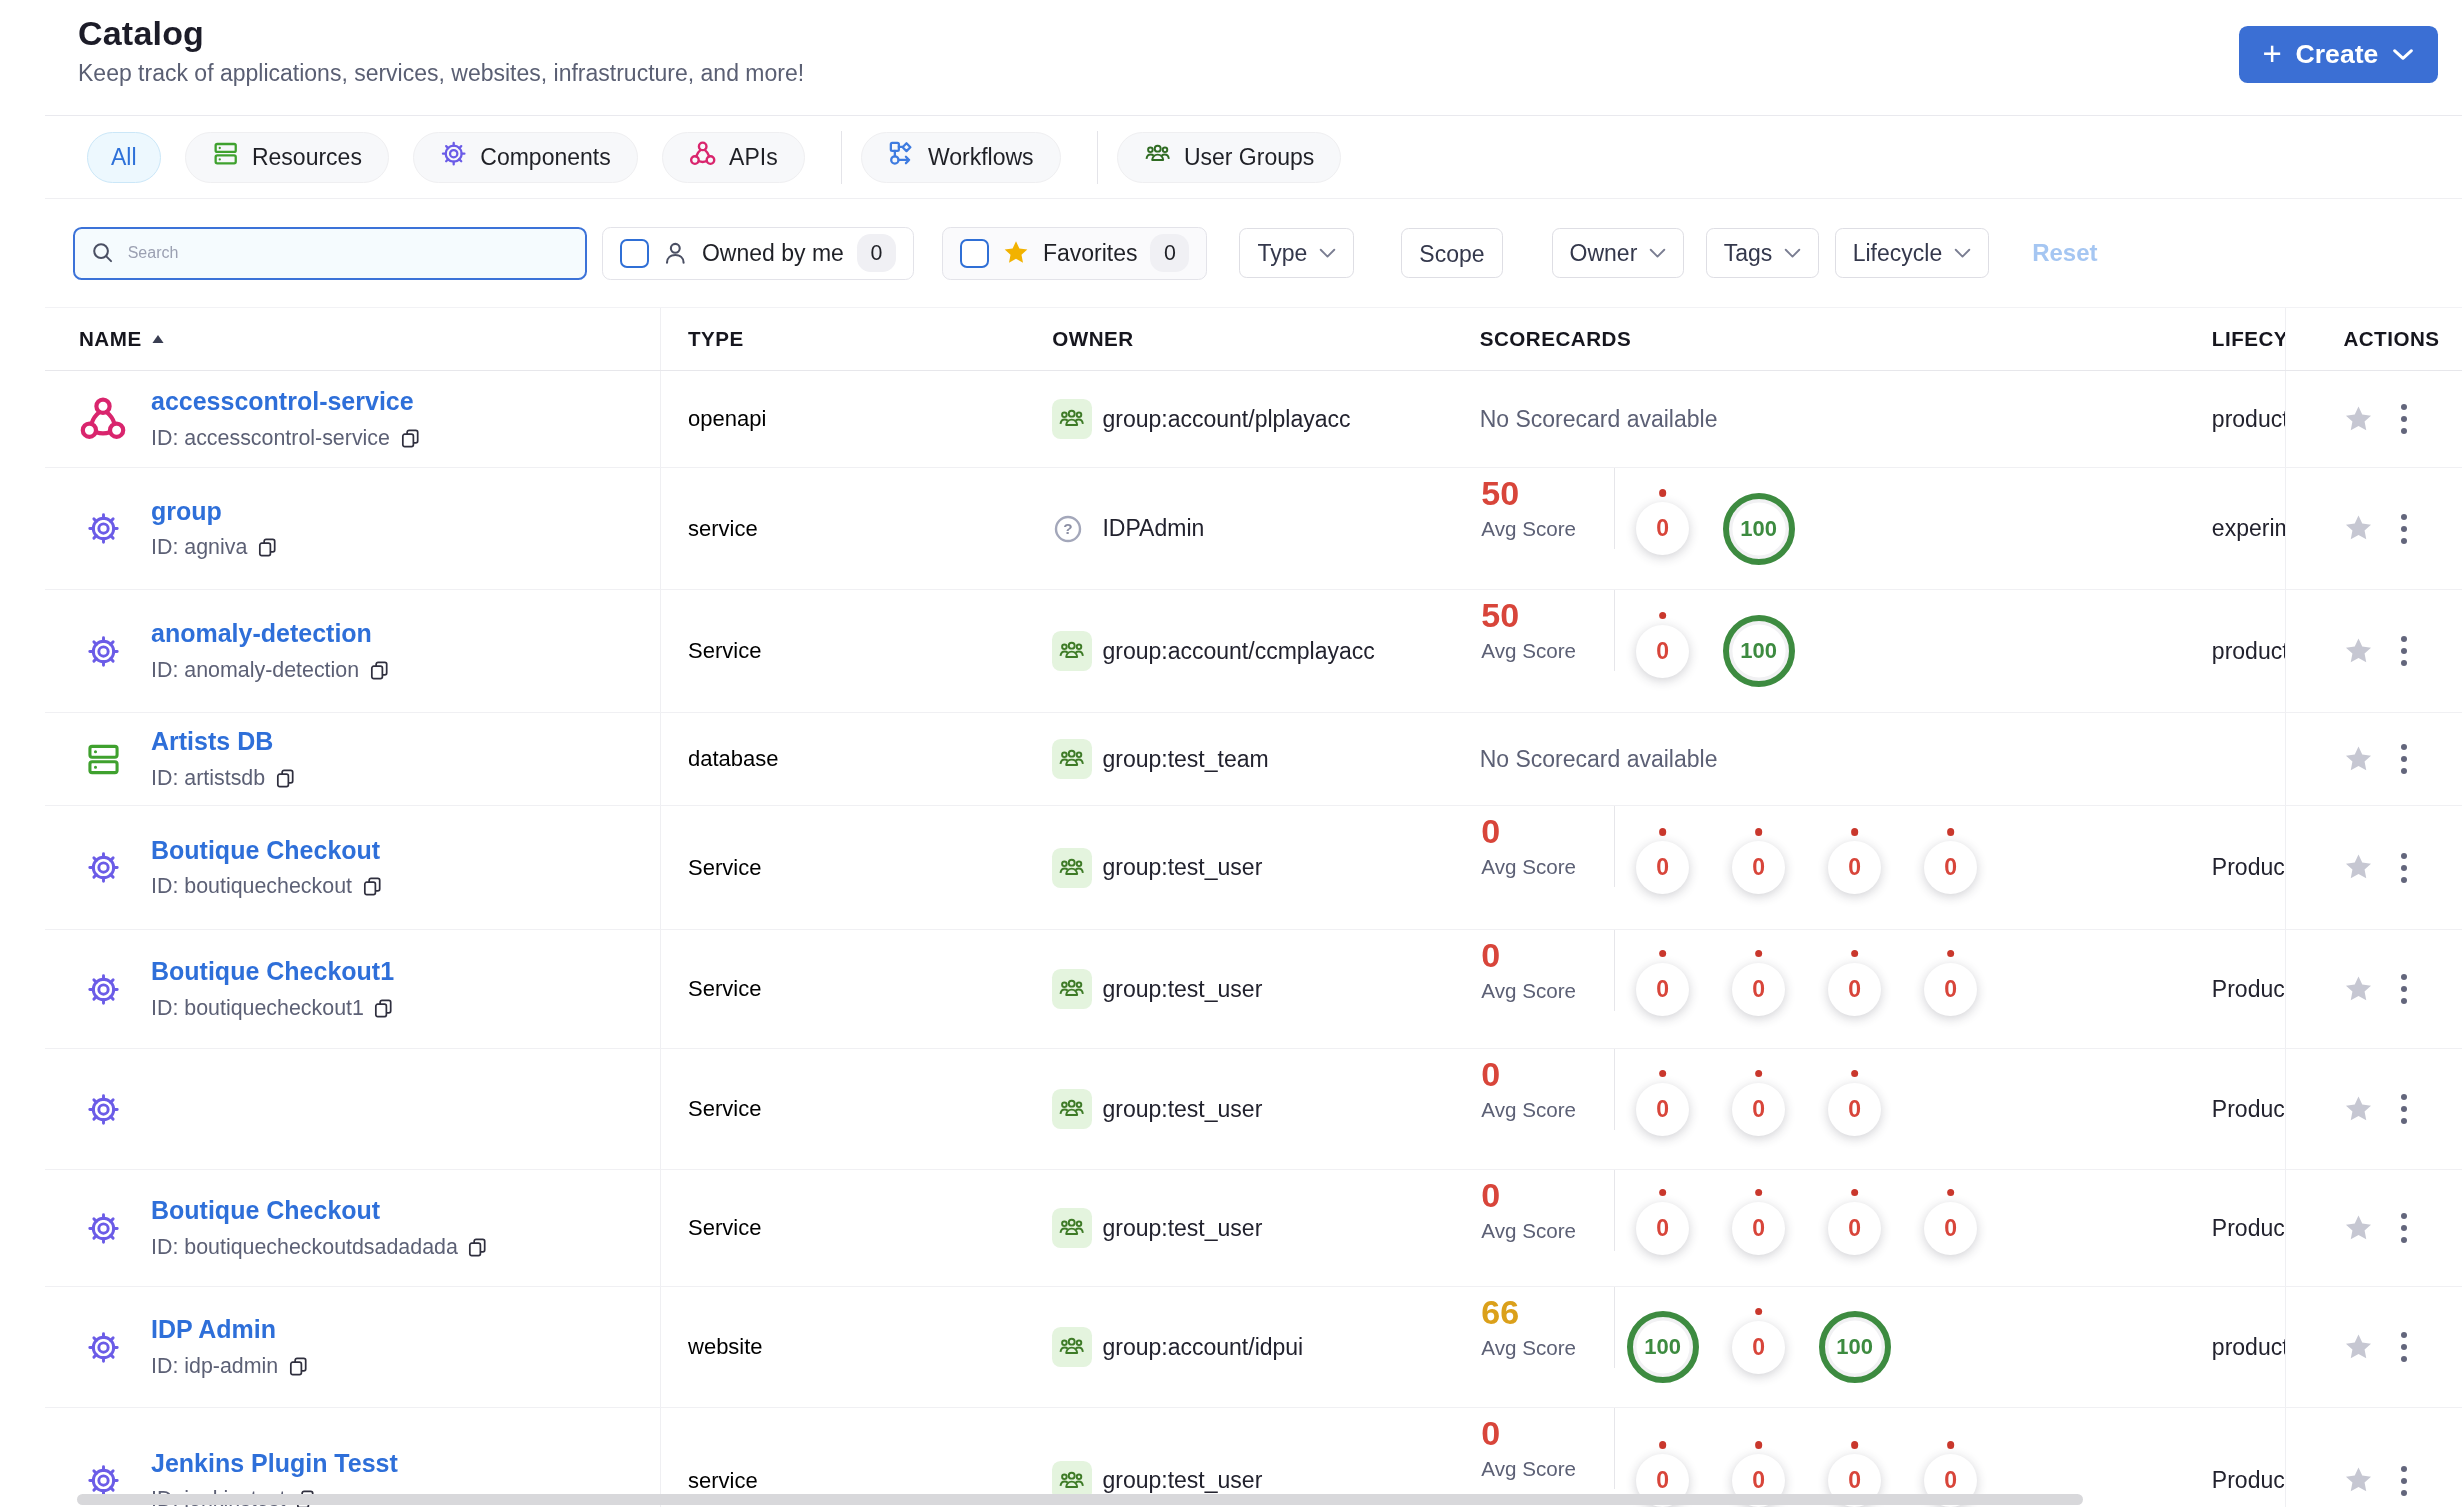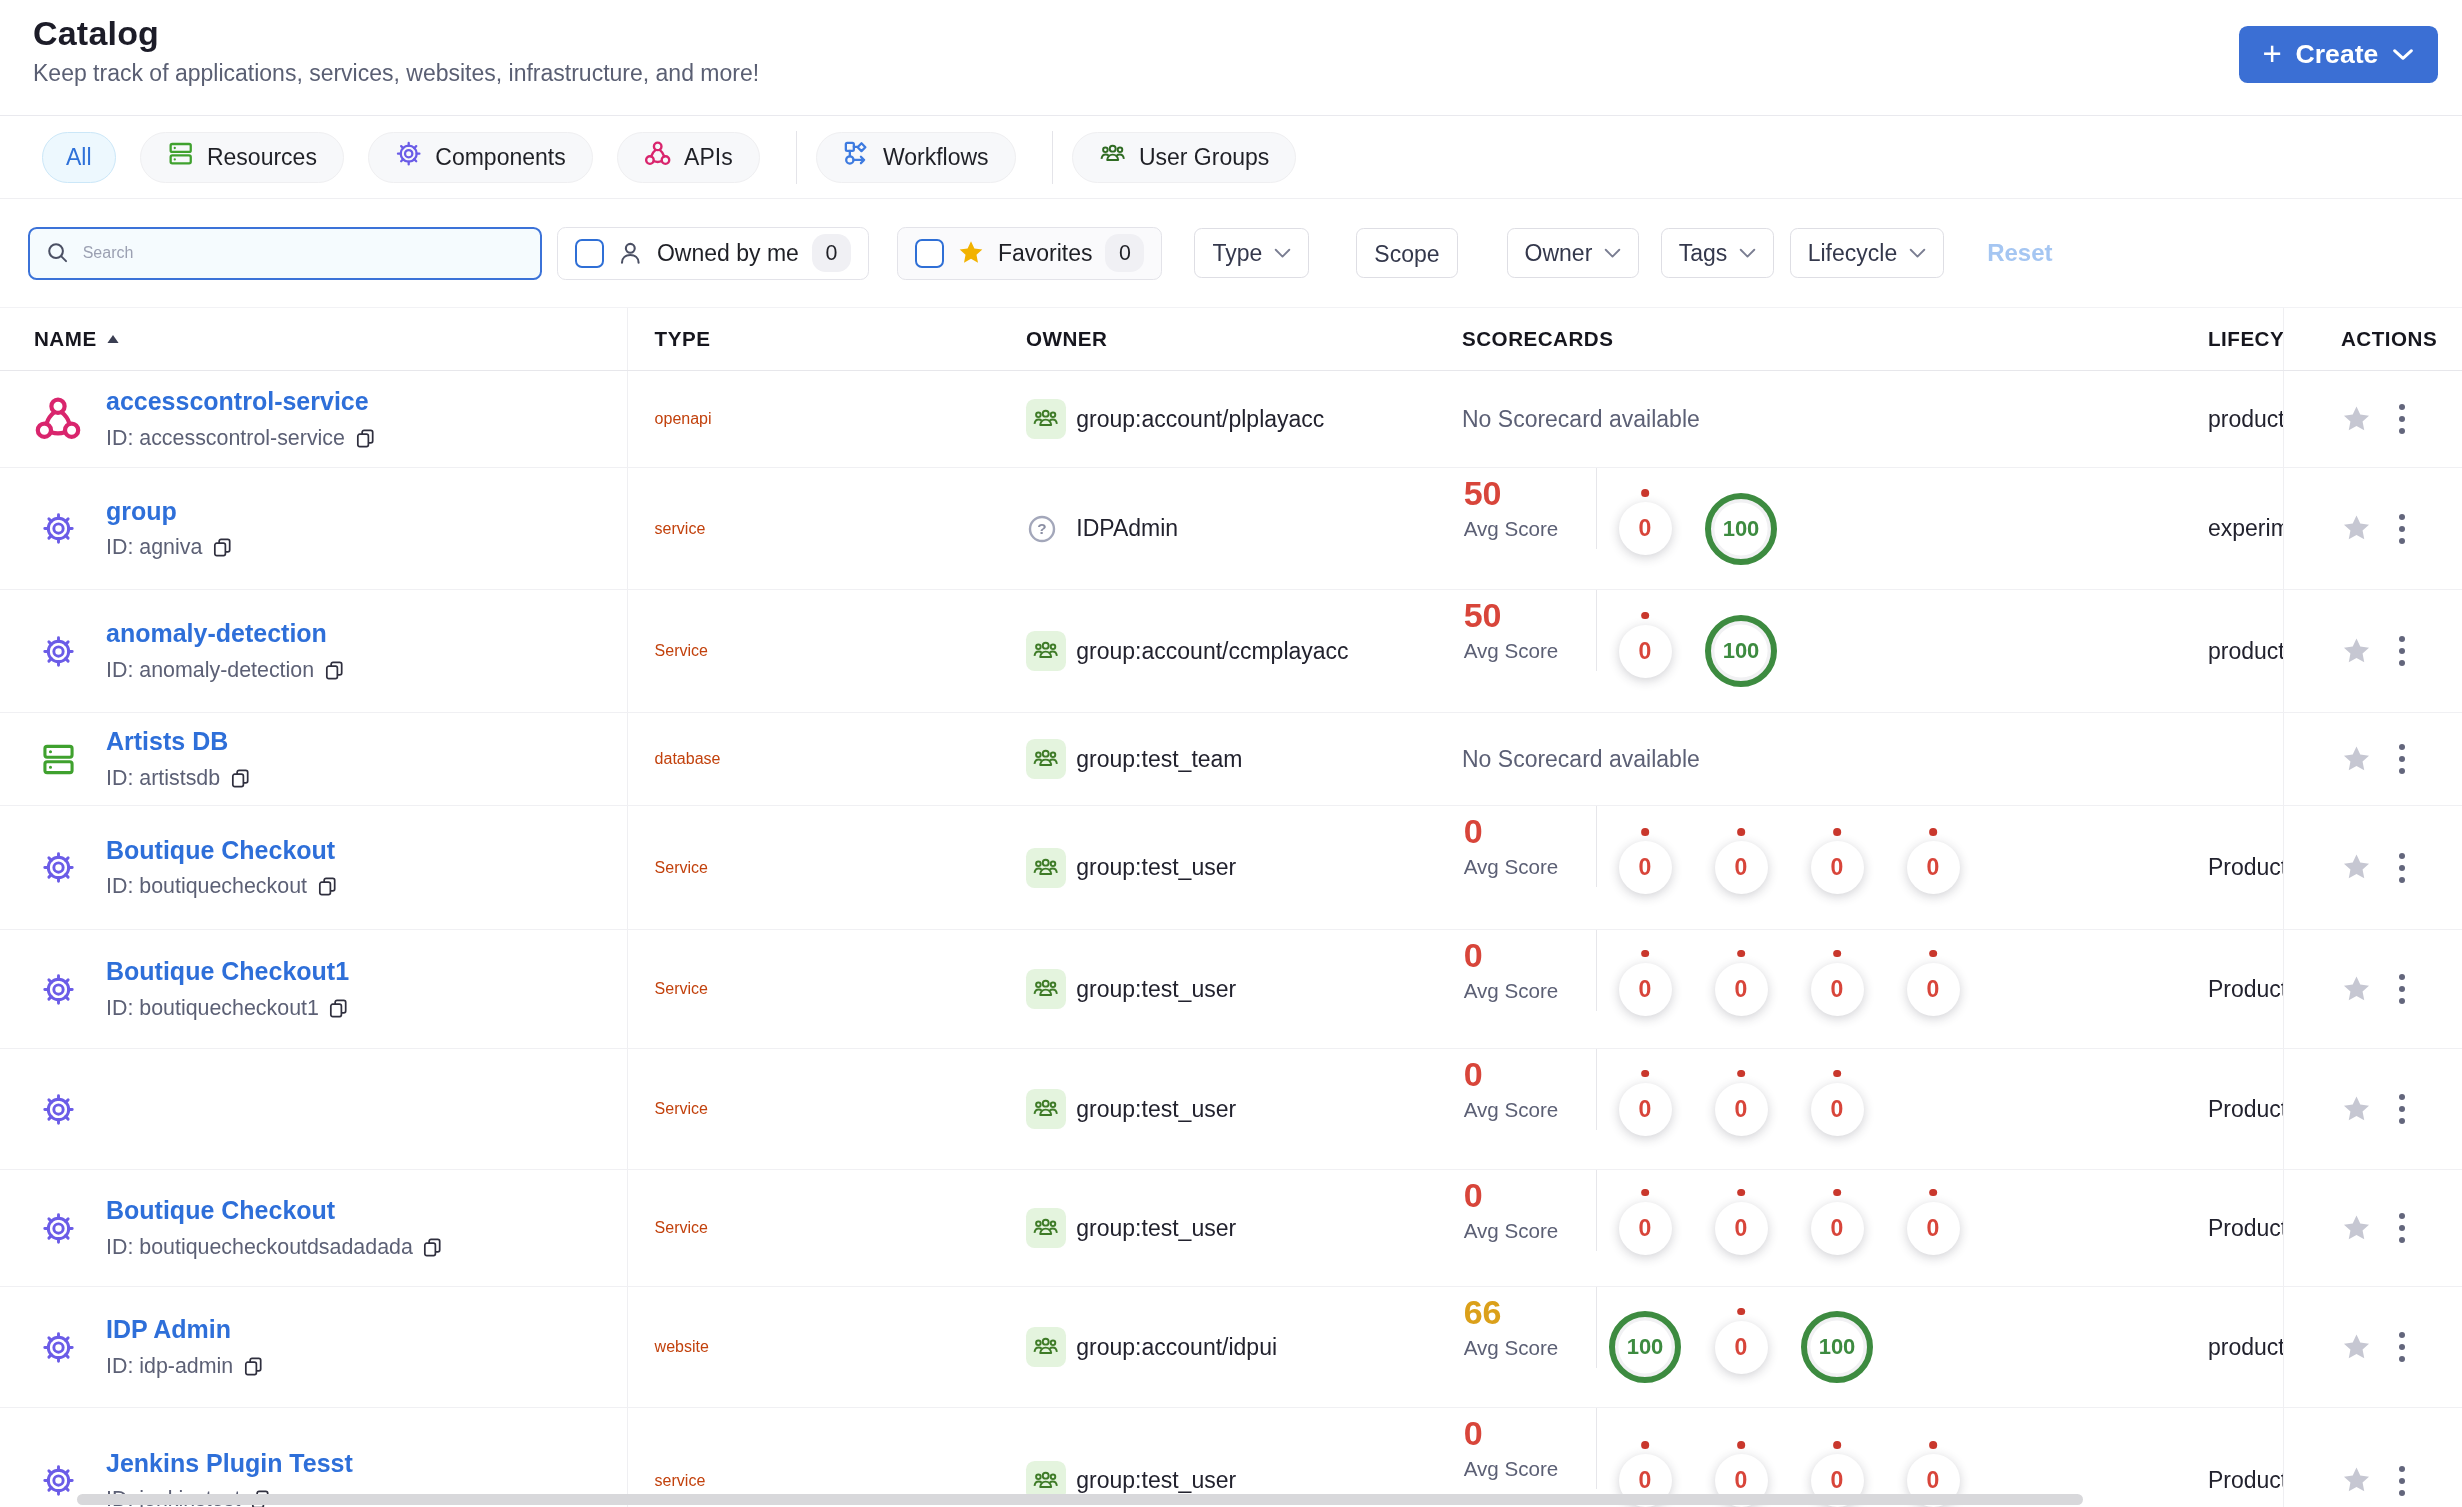--- a/index.html
+++ b/index.html
@@ -1,20 +1,21 @@
 <!DOCTYPE html>
 <html style="font-size:13.7px"><head>
 <meta charset="utf-8">
 <style>
   * { margin:0; padding:0; box-sizing:border-box; }
   html,body { background:#fff; }
   .page {
     position:relative; width:2462px; height:1507px; overflow:hidden;
     background:#fff; color:#1C1C28;
     font-family:"Liberation Sans", sans-serif;
+    padding-left:45px;
   }
   
   .top { height:116px; border-bottom:0.9px solid #E9E9EE; padding:13.7px 33px 0; position:relative; }
   .title { font-size:34px; font-weight:700; letter-spacing:0.2px; }
   .subtitle { margin-top:7px; font-size:23px; color:#5A5F73; }
   .create-btn { position:absolute; right:24px; top:26px; height:57px; padding:0 24px;
     background:#3B6FD4; border:none; border-radius:8.6px; color:#fff; display:flex;
     align-items:center; gap:13.7px; font-size:26.6px; font-weight:600; cursor:pointer;
     font-family:inherit; }
   .create-plus { font-size:33px; font-weight:400; line-height:1; margin-top:-2.6px; }
@@ -49,21 +50,21 @@
     font-weight:500; color:#34384C; cursor:pointer; }
   .dd.type { margin-left:32px; } .dd.scope { margin-left:47px;flex-direction:column; }
   .dd.owner { margin-left:49px; } .dd.tags { margin-left:21.4px; }
   .dd.lifecycle { margin-left:15.4px; }
   .reset { margin-left:43px; color:#A5C6F2; font-size:24px; font-weight:600; cursor:pointer; }
   
   .thead { display:flex; height:63px; border-bottom:0.9px solid #E7E7EB; align-items:stretch;
     font-size:20.6px; font-weight:700; color:#16161E; letter-spacing:0.5px; }
   .cell { display:flex; align-items:center; }
   .c-name { width:628px; padding-left:34px; border-right:0.9px solid #EFEFF2; }
-  .c-type { width:398px; padding-left:26.6px; font-size:16px; color:#c2410c; }
+  .c-type { width:398px; padding-left:26.6px; font-size:22px; color:#000000; }
   .c-owner { width:436px; font-size:23px; color:#22222E; }
   .c-score { width:707px; }
   .c-life { width:114px; padding-left:39px; overflow:hidden; white-space:nowrap;
     font-size:23px; color:#22222E; }
   .c-actions { width:179px; padding-left:57px; border-left:0.9px solid #EFEFF2; }
   .thead .c-type, .thead .c-owner, .thead .c-life, .thead .c-score
     { font-size:20.6px; color:#16161E; }
   .sort-arrow { margin-left:10.3px; display:inline-flex; }
   .row { display:flex; border-bottom:0.9px solid #F0F0F3; align-items:stretch; }
   .icon-box { width:48px; display:flex; justify-content:center; align-items:center; flex:0 0 auto; }

